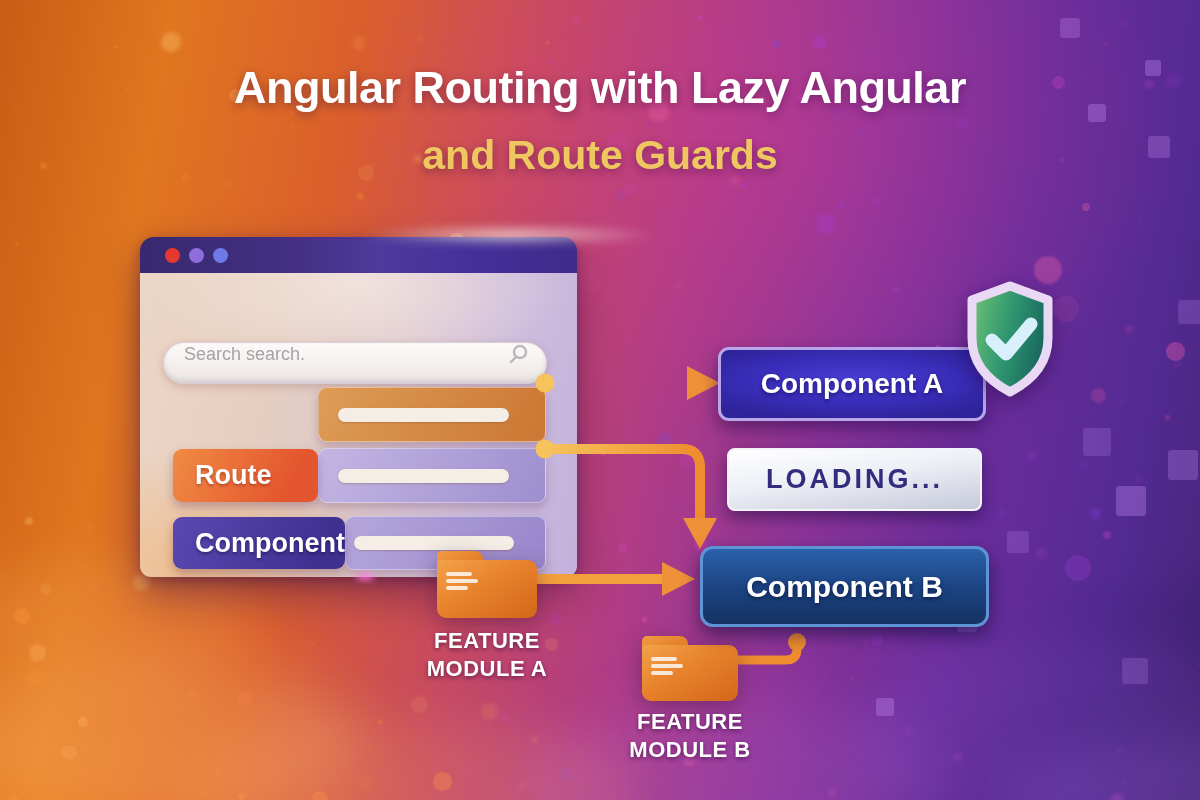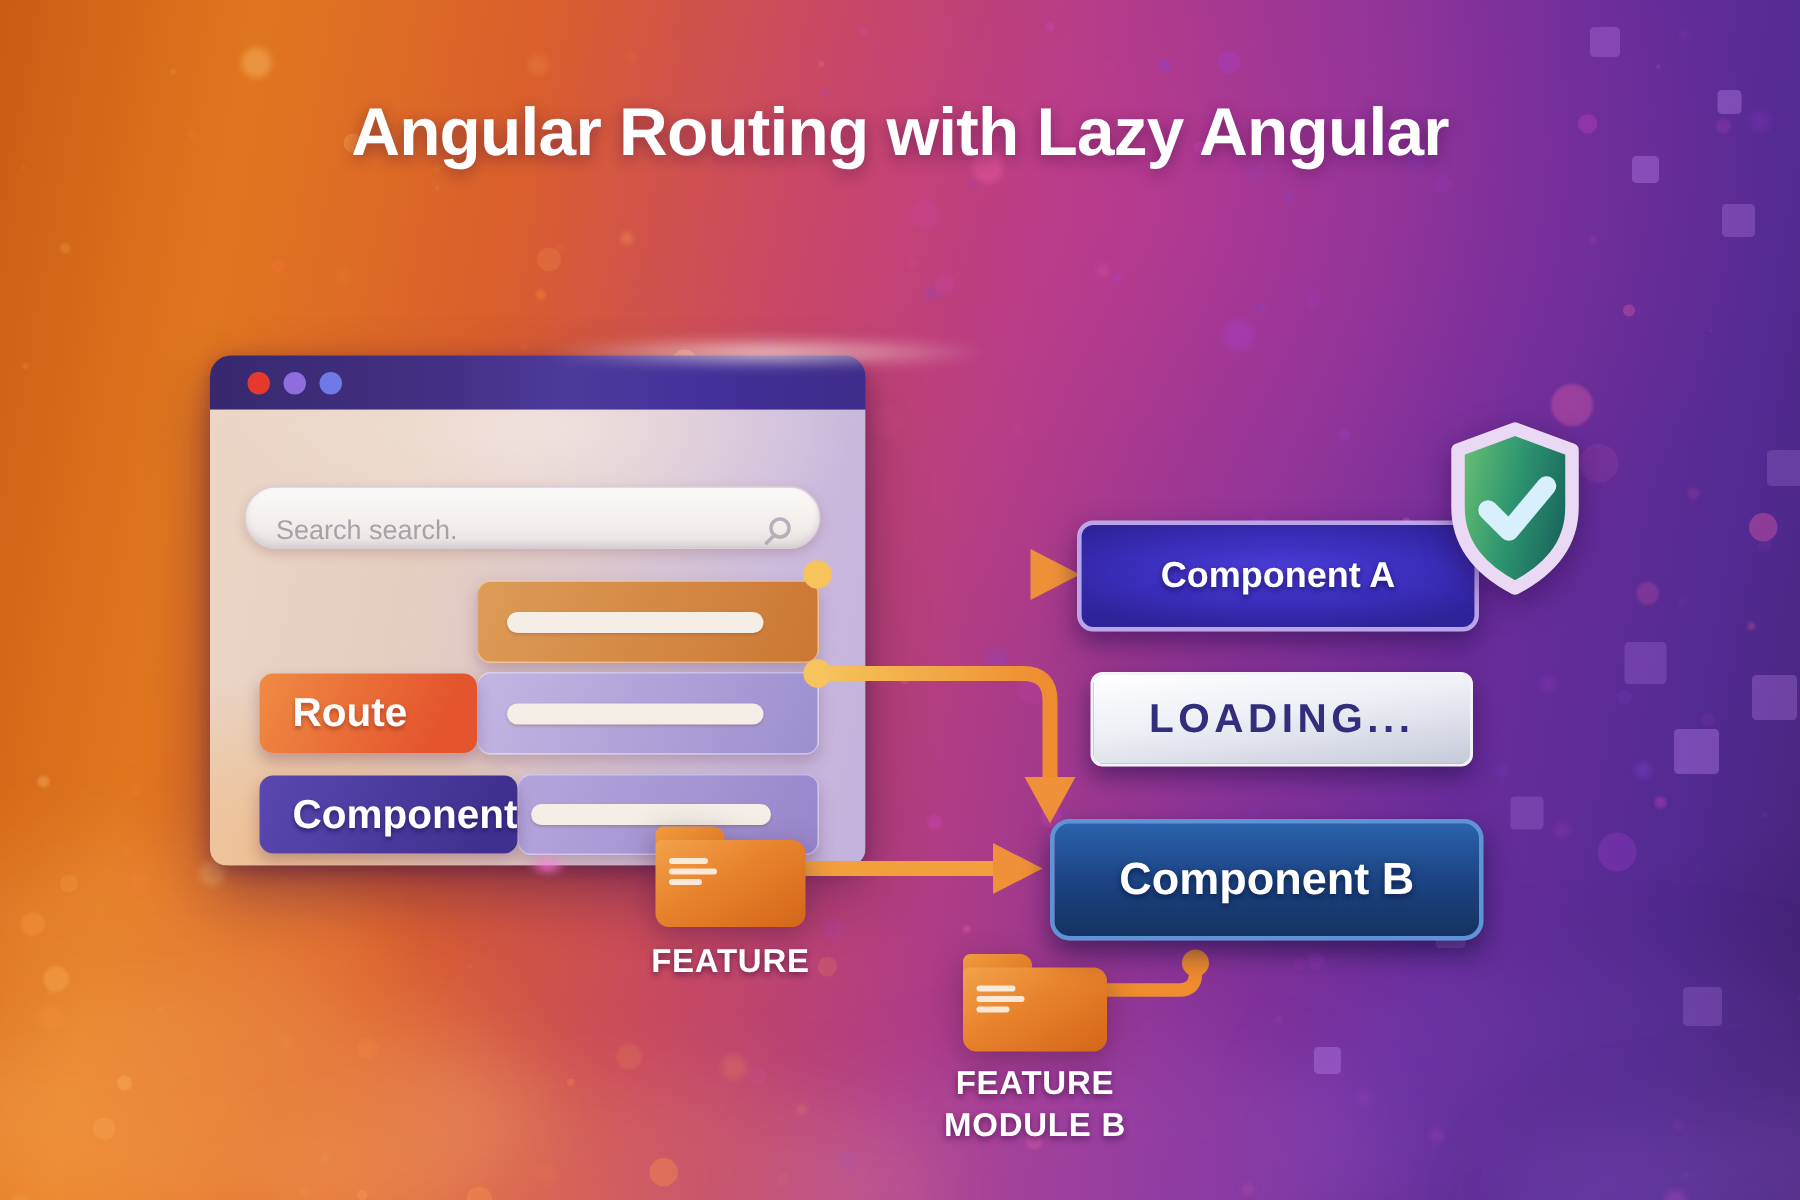--- a/index.html
+++ b/index.html
@@ -31,24 +31,24 @@
     box-shadow:0 18px 40px rgba(60,15,70,.45), 0 4px 12px rgba(60,15,70,.35);z-index:3;}
   .titlebar{position:absolute;left:0;top:0;right:0;height:36px;border-radius:14px 14px 0 0;
     background:linear-gradient(90deg,#38286f 0%,#433083 35%,#4e3a9c 55%,#44309a 75%,#3e2b8a 100%);}
   .tdot{position:absolute;top:11px;width:15px;height:15px;border-radius:50%;}
   .td1{left:25px;} .td2{left:49px;} .td3{left:73px;}
   .win-body{position:absolute;left:0;top:36px;right:0;bottom:0;border-radius:0 0 11px 11px;
     background:
       radial-gradient(260px 160px at 12% 96%, rgba(245,170,90,.50), transparent 70%),
       radial-gradient(300px 140px at 50% 4%, rgba(255,245,240,.55), transparent 70%),
       linear-gradient(102deg,#ecd6c6 0%,#e5cec0 30%,#dcc7cc 55%,#cdbcdc 78%,#c2b2dc 100%);}
-  .searchbar{position:absolute;left:23px;top:51px;width:382px;height:40px;border-radius:21px;
+  .searchbar{position:absolute;left:23px;top:69px;width:382px;height:40px;border-radius:21px;
     background:linear-gradient(180deg,#fcfaf8 0%,#f1ece9 70%,#e6e0df 100%);
     border:1px solid #d9cdd6;box-shadow:0 3px 8px rgba(120,60,60,.22), inset 0 -2px 4px rgba(140,110,150,.18);
-    display:flex;align-items:flex-end;}
+    display:flex;align-items:flex-start;}
   .searchbar input{flex:1;border:none;outline:none;background:transparent;margin-left:18px;
     font-size:18px;color:#7c7480;font-family:"Liberation Sans",sans-serif;}
   .searchbar input::placeholder{color:#a9a0a8;}
   .search-ic{margin-right:16px;opacity:.65;}
 
   .nav-label{position:absolute;display:flex;align-items:center;border-radius:9px;color:#fff;
     font-weight:bold;font-size:27px;padding-left:22px;box-sizing:border-box;z-index:2;
     text-shadow:0 2px 3px rgba(80,10,10,.35);box-shadow:0 5px 10px rgba(90,40,80,.30);}
   .nav-track{position:absolute;border-radius:9px;border:1px solid rgba(255,255,255,.40);
     box-shadow:0 5px 10px rgba(90,40,80,.25);box-sizing:border-box;}
@@ -66,21 +66,21 @@
   .flare{position:absolute;left:360px;top:224px;width:300px;height:22px;border-radius:50%;
     background:radial-gradient(closest-side,rgba(255,240,230,.75),transparent);filter:blur(4px);z-index:4;}
   .sparkle{position:absolute;left:352px;top:570px;width:26px;height:14px;border-radius:50%;
     background:radial-gradient(closest-side,rgba(255,120,220,.9),transparent);filter:blur(2px);z-index:4;}
 
   .connectors{position:absolute;left:0;top:0;width:1200px;height:800px;z-index:4;}
 
   
   .node{position:absolute;display:flex;align-items:center;justify-content:center;color:#fff;
     font-weight:bold;box-sizing:border-box;z-index:6;}
-  .comp-a{left:718px;top:347px;width:268px;height:74px;font-size:24px;border-radius:11px;
+  .comp-a{left:718px;top:347px;width:268px;height:74px;font-size:28px;border-radius:11px;
     border:3px solid #b9a5ea;
     background:radial-gradient(180px 40px at 50% 45%,#4a3ed8 0%,#3a2dba 55%,#2e2398 100%);
     box-shadow:0 8px 18px rgba(30,5,70,.5);text-shadow:0 2px 4px rgba(10,5,60,.6);}
   .loading-box{left:727px;top:448px;width:255px;height:63px;font-size:27px;border-radius:8px;
     letter-spacing:3px;color:var(--loading-text,#332d7e);border:2px solid #f3f3fa;
     background:linear-gradient(172deg,#ffffff 0%,#edeff6 45%,#c6cad9 100%);
     box-shadow:0 7px 16px rgba(25,10,60,.5);text-shadow:none;}
   .comp-b{left:700px;top:546px;width:289px;height:81px;font-size:30px;border-radius:13px;
     border:3px solid #5e93d6;
     background:linear-gradient(180deg,#2a62ab 0%,#1c4484 50%,#153262 100%);
@@ -312,20 +312,21 @@
       <span class="pixel-square" style="left: 1088px; top: 104px; width: 18px; height: 18px; background: rgba(196, 140, 246, 0.34);"></span>
       <span class="pixel-square" style="left: 1122px; top: 658px; width: 26px; height: 26px; background: rgba(196, 140, 246, 0.22);"></span>
       <span class="pixel-square" style="left: 957px; top: 612px; width: 20px; height: 20px; background: rgba(196, 140, 246, 0.28);"></span>
       <span class="pixel-square" style="left: 876px; top: 698px; width: 18px; height: 18px; background: rgba(196, 140, 246, 0.34);"></span>
       <span class="pixel-square" style="left: 1178px; top: 300px; width: 24px; height: 24px; background: rgba(196, 140, 246, 0.22);"></span>
       <span class="pixel-square" style="left: 1060px; top: 18px; width: 20px; height: 20px; background: rgba(196, 140, 246, 0.28);"></span>
       <span class="pixel-square" style="left: 1145px; top: 60px; width: 16px; height: 16px; background: rgba(196, 140, 246, 0.34);"></span>
     </div>
 
   <div class="title l1">Angular Routing with Lazy Angular</div>
+  <div class="title l2">and Route Guards</div>
 
   <div class="window">
     <div class="titlebar">
       <span class="tdot td1" style="background: rgb(230, 57, 46);"></span>
       <span class="tdot td2" style="background: rgb(143, 109, 220);"></span>
       <span class="tdot td3" style="background: rgb(111, 121, 232);"></span>
     </div>
     <div class="win-body">
       <div class="searchbar">
         <input placeholder="Search search." style="">
@@ -411,20 +412,21 @@
 
   <div class="folder folder-a fa">
     <span class="tab"></span>
     <span class="fbody"></span>
     <span class="fline" style="left:9px;top:21px;width:26px;"></span>
     <span class="fline" style="left:9px;top:28px;width:32px;"></span>
     <span class="fline" style="left:9px;top:35px;width:22px;"></span>
   </div>
   <div class="module-label ml-a">
     <div>FEATURE</div>
+    <div>MODULE A</div>
   </div>
 
   <div class="folder folder-b fb">
     <span class="tab"></span>
     <span class="fbody"></span>
     <span class="fline" style="left:9px;top:21px;width:26px;"></span>
     <span class="fline" style="left:9px;top:28px;width:32px;"></span>
     <span class="fline" style="left:9px;top:35px;width:22px;"></span>
   </div>
   <div class="module-label ml-b">

